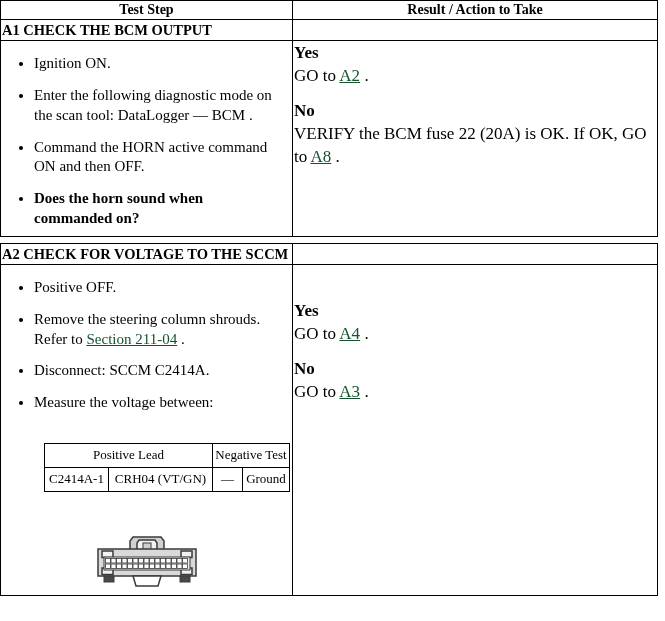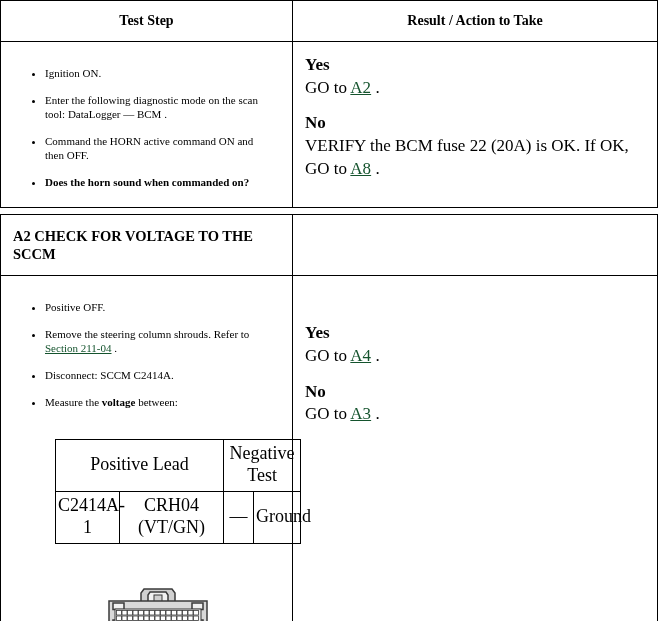--- a/index.html
+++ b/index.html
@@ -26,21 +26,21 @@
   table.diag {
     border-collapse: collapse;
     table-layout: fixed;
     width: 657px;
     margin: 0;
     border: 0;
   }
   table.diag td, table.diag th {
     border: 1px solid #000000;
     vertical-align: top;
-    padding: 12px;
+    padding: 1px;
   }
   col.c-left  { width: 292px; }
   col.c-right { width: 365px; }
 
   .hdr-cell {
     text-align: center;
     font-weight: bold;
     font-size: 14px;
     padding: 4px 0 5px 0;
     line-height: 1.15;
@@ -61,21 +61,21 @@
 
   ul.steps {
     margin: 6px 0 6px 0;
     padding: 0 8px 0 32px;
     list-style-type: disc;
     line-height: 1.32;
   }
   ul.steps li {
     margin: 12px 0 1px 0;
     padding: 0;
-    font-size: 11px;
+    font-size: 15px;
   }
   ul.steps li.bold {
     font-weight: bold;
   }
 
   .result-cell {
     padding: 6px 8px 6px 7px;
     line-height: 1.33;
     font-size: 17px;
   }
@@ -84,31 +84,31 @@
   }
   .result-cell .spacer {
     height: 13px;
   }
 
   a.xref {
     color: #14532d;
     text-decoration: underline;
   }
 
-  .bold { font-weight: bold; }
+  .bold { font-weight: normal; }
 
   
   .lead-wrap {
     padding: 24px 0 0 42px;
   }
   table.lead {
     border-collapse: collapse;
     table-layout: fixed;
     width: 245px;
-    font-size: 18px;
+    font-size: 13px;
   }
   table.lead td {
     border: 1px solid #000000;
     text-align: center;
     vertical-align: middle;
     padding: 3px 2px 4px 2px;
     line-height: 1.22;
   }
   col.l1 { width: 64px; }
   col.l2 { width: 104px; }
@@ -134,20 +134,24 @@
       <col class="c-left">
       <col class="c-right">
     </colgroup>
     <tbody>
 
       <tr>
         <td class="hdr-cell">Test Step</td>
         <td class="hdr-cell">Result / Action to Take</td>
       </tr>
 
+      <tr>
+        <td class="step-title">A1 CHECK THE BCM OUTPUT</td>
+        <td class="blank-cell"></td>
+      </tr>
 
       <tr>
         <td class="body-cell">
           <ul class="steps">
             <li>Ignition ON.</li>
             <li>Enter the following diagnostic mode on the scan tool: DataLogger — BCM .</li>
             <li>Command the HORN active command ON and then OFF.</li>
             <li class="bold">Does the horn sound when commanded on?</li>
           </ul>
         </td>

